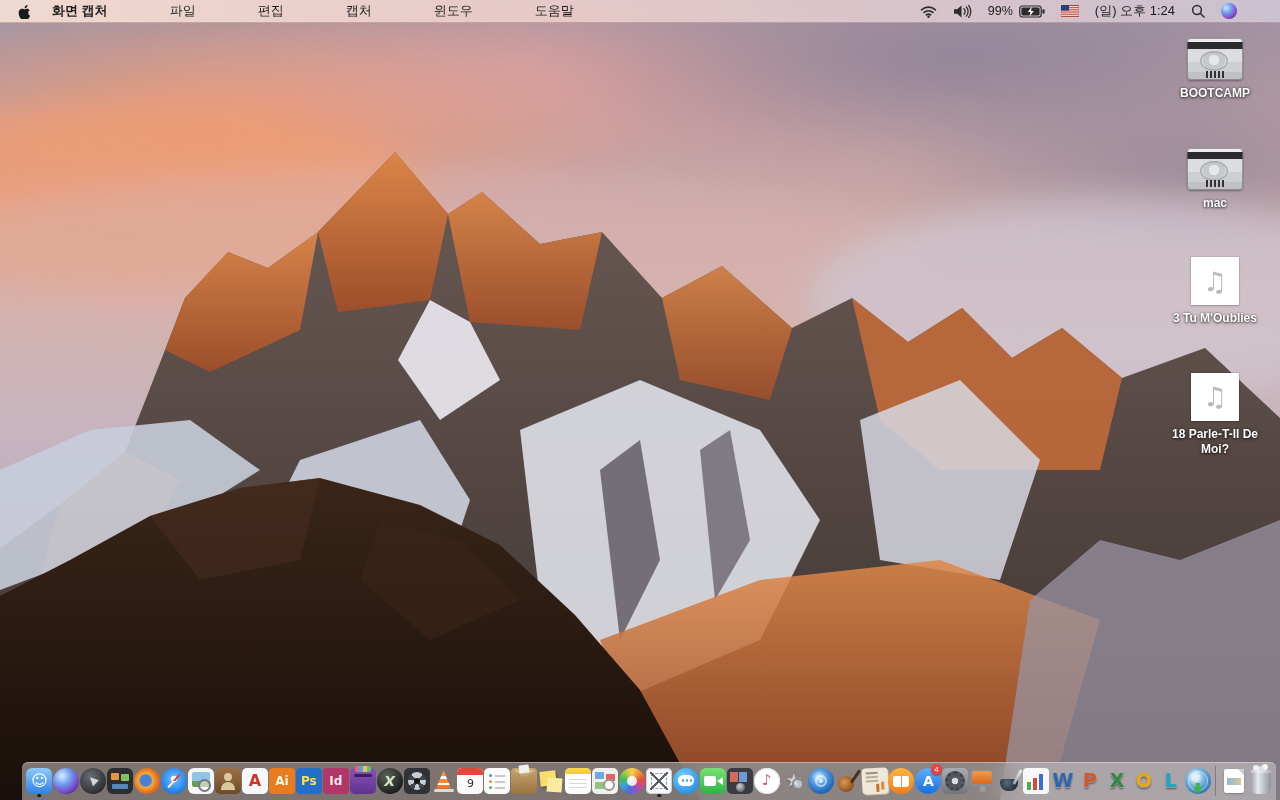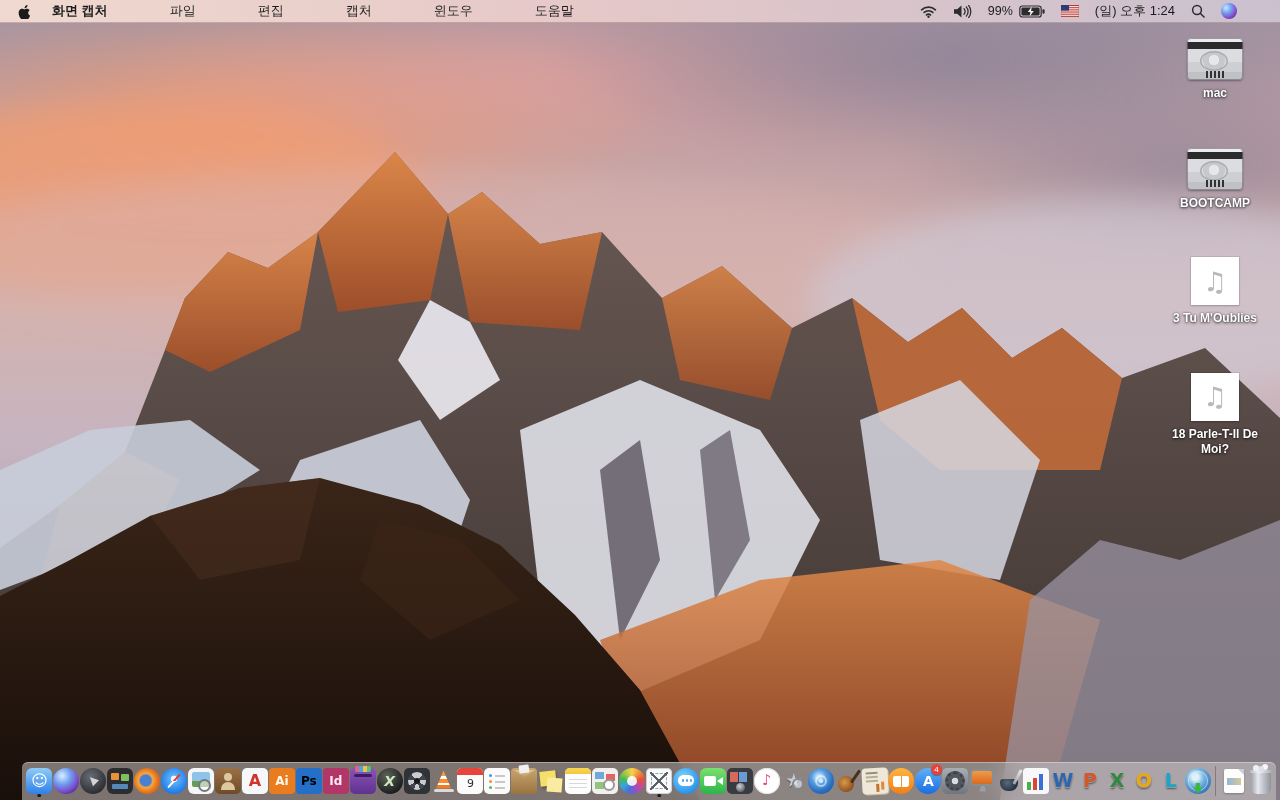--- a/index.html
+++ b/index.html
@@ -87,21 +87,21 @@
   .kind-preview::after { content:""; position:absolute; right:3px; bottom:2px; width:9px; height:9px; border-radius:50%;
     border:2px solid #75797e; background:rgba(255,255,255,.55); }
   .kind-contacts { background:linear-gradient(180deg,#9b7146,#6e4a28); border-radius:5px; }
   .kind-contacts::before { content:""; position:absolute; left:9px; top:5px; width:8px; height:8px; border-radius:50%; background:#dcc89e; }
   .kind-contacts::after { content:""; position:absolute; left:6px; top:14px; width:14px; height:8px; border-radius:7px 7px 0 0; background:#dcc89e; }
   .kind-acrobat { background:#f6f7f9; border-radius:5px; }
   .kind-acrobat .glyph { color:#d1342a; font-weight:700; font-size:16px; }
   .kind-adobe-ai { background:#e87c1e; border-radius:4px;align-items:center; }
   .kind-adobe-ai .glyph { color:#fff7e8; font-weight:700; font-size:12px; }
   .kind-adobe-ps { background:#2470c8; border-radius:4px; }
-  .kind-adobe-ps .glyph { color:#000000; font-weight:700; font-size:12px; }
+  .kind-adobe-ps .glyph { color:#fde047; font-weight:700; font-size:12px; }
   .kind-adobe-id { background:#b03768; border-radius:4px; }
   .kind-adobe-id .glyph { color:#ffe9f2; font-weight:700; font-size:12px; }
   .kind-toast { background:linear-gradient(180deg,#8a52b8,#5f3390); border-radius:5px; }
   .kind-toast::before { content:""; position:absolute; top:-2px; left:5px; width:16px; height:6px; border-radius:2px;
     background:linear-gradient(90deg,#e8637a 0 4px, #4aa3e8 4px 8px, #f0c04a 8px 12px, #58c470 12px); }
   .kind-toast::after { content:""; position:absolute; top:6px; left:4px; right:4px; height:3px; border-radius:2px; background:#3a1f5e; }
   .kind-onyx { border-radius:50%; background:radial-gradient(circle at 38% 32%, #5c6459, #141619 82%); }
   .kind-onyx .glyph { color:#cfe8c2; font-size:14px; font-weight:700; font-style:italic; }
   .kind-fan { background:#2f3236; border-radius:5px; }
   .kind-fan::before { content:""; position:absolute; inset:4px; border-radius:50%;
@@ -367,25 +367,25 @@
         <i></i>
         <i></i>
         <i></i>
       </span>
   </div>
 </div>
 
 <div class="desktop-icons" id="desktop-icons">
     <div class="dt-item">
       <div class="icon-drive"></div>
-      <div class="dt-label">mac</div>
+      <div class="dt-label">BOOTCAMP</div>
     </div>
     <div class="dt-item">
       <div class="icon-drive"></div>
-      <div class="dt-label">BOOTCAMP</div>
+      <div class="dt-label">mac</div>
     </div>
     <div class="dt-item">
       <div class="icon-audio">
         <span>♫</span>
       </div>
       <div class="dt-label">3 Tu M'Oublies</div>
     </div>
     <div class="dt-item">
       <div class="icon-audio">
         <span>♫</span>

